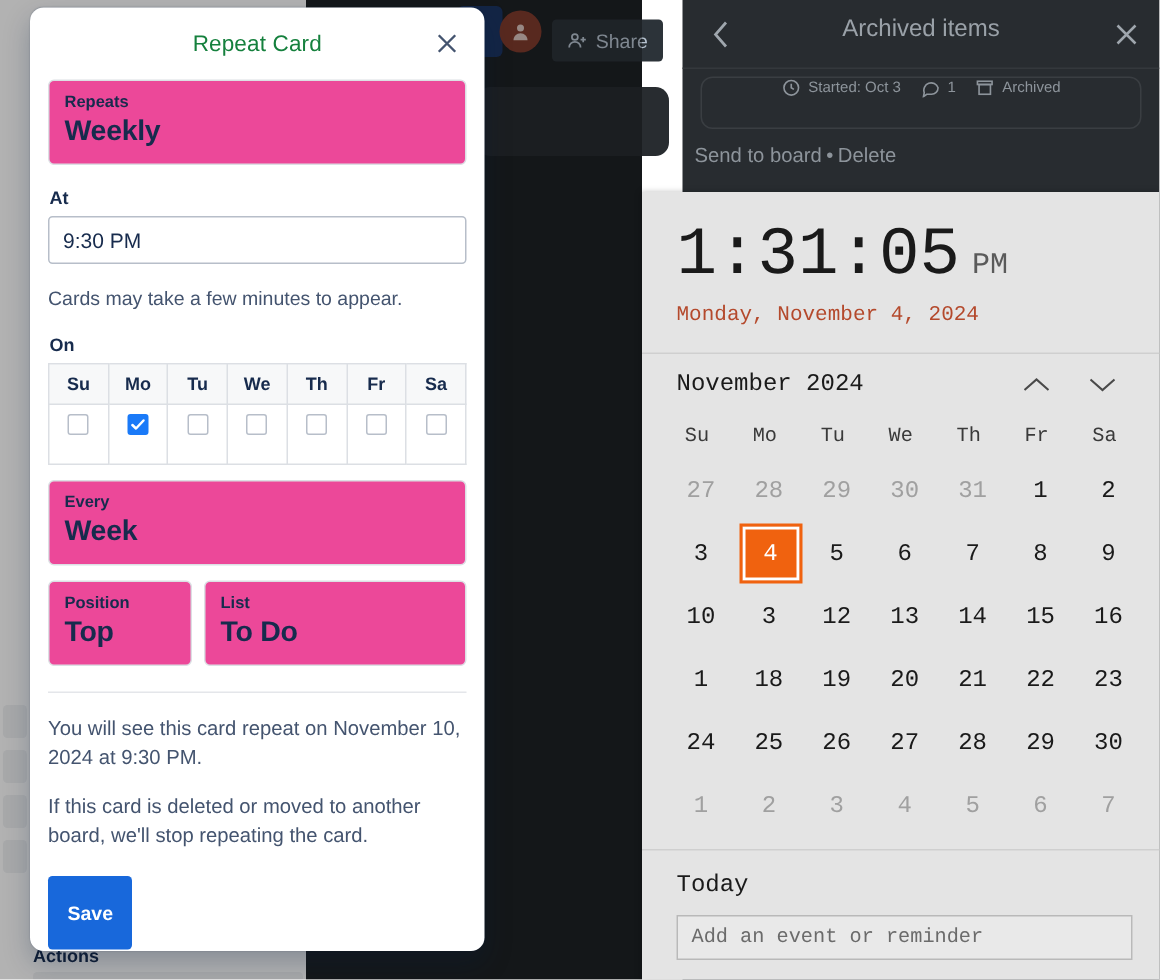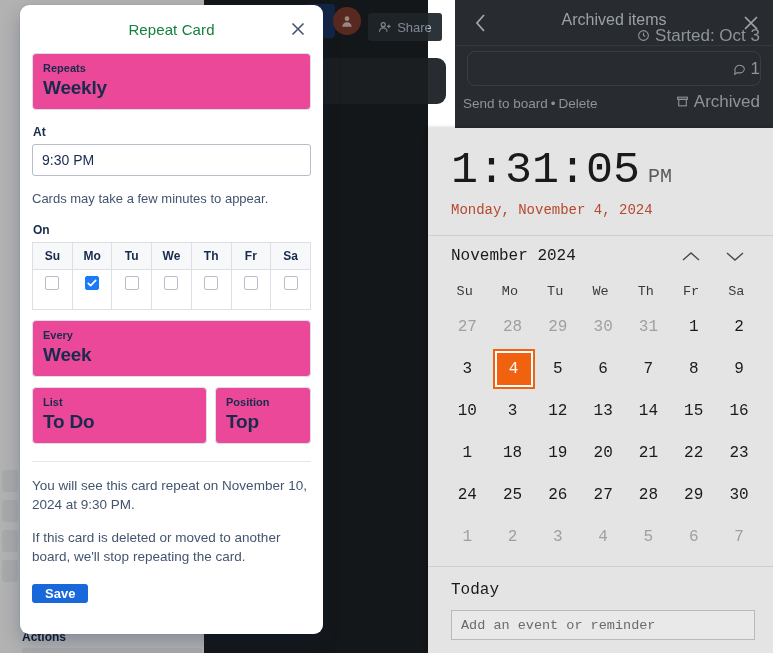--- a/index.html
+++ b/index.html
@@ -126,21 +126,21 @@
   }
   .wk-check.checked svg { display: block; }
 
   .row2 { display: flex; gap: 8px; margin-top: 10px; }
   .row2 .field-box { flex: 0 0 auto; }
   .divider { border-top: 1px solid #e4e6ea; margin: 17px 0 0 0; }
   .para { font-size: 13.5px; color: #44546f; line-height: 19px; margin-top: 14px; }
   .save-btn {
     margin-top: 18px; display: inline-block;
     background: #1868db; color: #fff; font-size: 13px; font-weight: bold;
-    border-radius: 3px; padding: 2px 13px; cursor: pointer;
+    border-radius: 3px; padding: 17px 13px; cursor: pointer;
   }
 
   
   .panel-right {
     position: absolute; left: 455px; top: 0; width: 318px; height: 653px;
     background: #282c30;
   }
   .panel-head {
     position: relative; height: 46px; border-bottom: 1px solid #34383c;
   }
@@ -152,22 +152,22 @@
     position: absolute; left: 0; right: 0; top: 11px; text-align: center;
     font-size: 16px; color: #9aa1a8;
   }
   .panel-close {
     position: absolute; right: 10px; top: 11px; width: 24px; height: 24px;
     display: flex; align-items: center; justify-content: center;
     color: #9fa6ad; font-size: 20px;
   }
   .arch-card {
     margin: 5px 12px 0 12px; border: 1px solid #3a3e42; border-radius: 8px;
-    height: 35px; display: flex; align-items: flex-end; justify-content: center;
-    gap: 13px; color: #8d949b; font-size: 17px; flex-direction: column;
+    height: 35px; display: flex; align-items: flex-start; justify-content: center;
+    gap: 13px; color: #8d949b; font-size: 10px;
   }
   .arch-meta { display: flex; align-items: center; gap: 5px; }
   .arch-actions {
     margin: 10px 0 0 8px; font-size: 13.5px; color: #8d949b;
   }
   .arch-actions .sep { margin: 0 3px; }
 
   
   .flyout {
     position: absolute; left: 428px; top: 128px; width: 345px; height: 525px;
@@ -318,27 +318,27 @@
         </tr>
       </tbody>
     </table>
 
     <div class="field-box" style="margin-top:10px">
       <div class="field-label">Every</div>
       <div class="field-value">Week</div>
     </div>
 
     <div class="row2">
+      <div class="field-box" style="width:96px">
+        <div class="field-label">Position</div>
+        <div class="field-value">Top</div>
+      </div>
       <div class="field-box" style="width:175px">
         <div class="field-label">List</div>
         <div class="field-value">To Do</div>
-      </div>
-      <div class="field-box" style="width:96px">
-        <div class="field-label">Position</div>
-        <div class="field-value">Top</div>
       </div>
     </div>
 
     <div class="divider"></div>
     <div class="para">You will see this card repeat on November 10, 2024 at 9:30 PM.</div>
     <div class="para">If this card is deleted or moved to another board, we'll stop repeating the card.</div>
     <div class="save-btn">Save</div>
   </div>
 
   <div class="panel-right">

